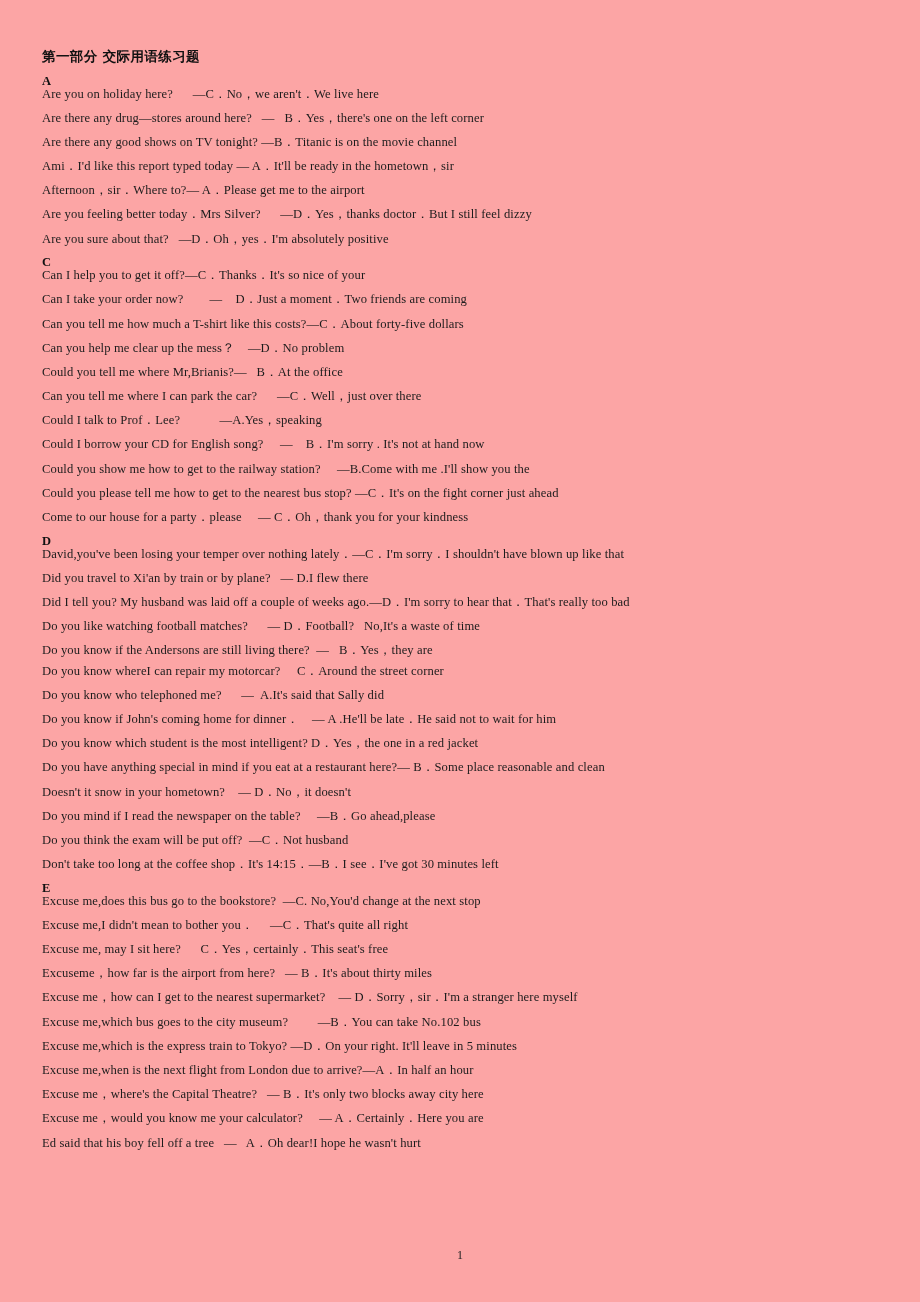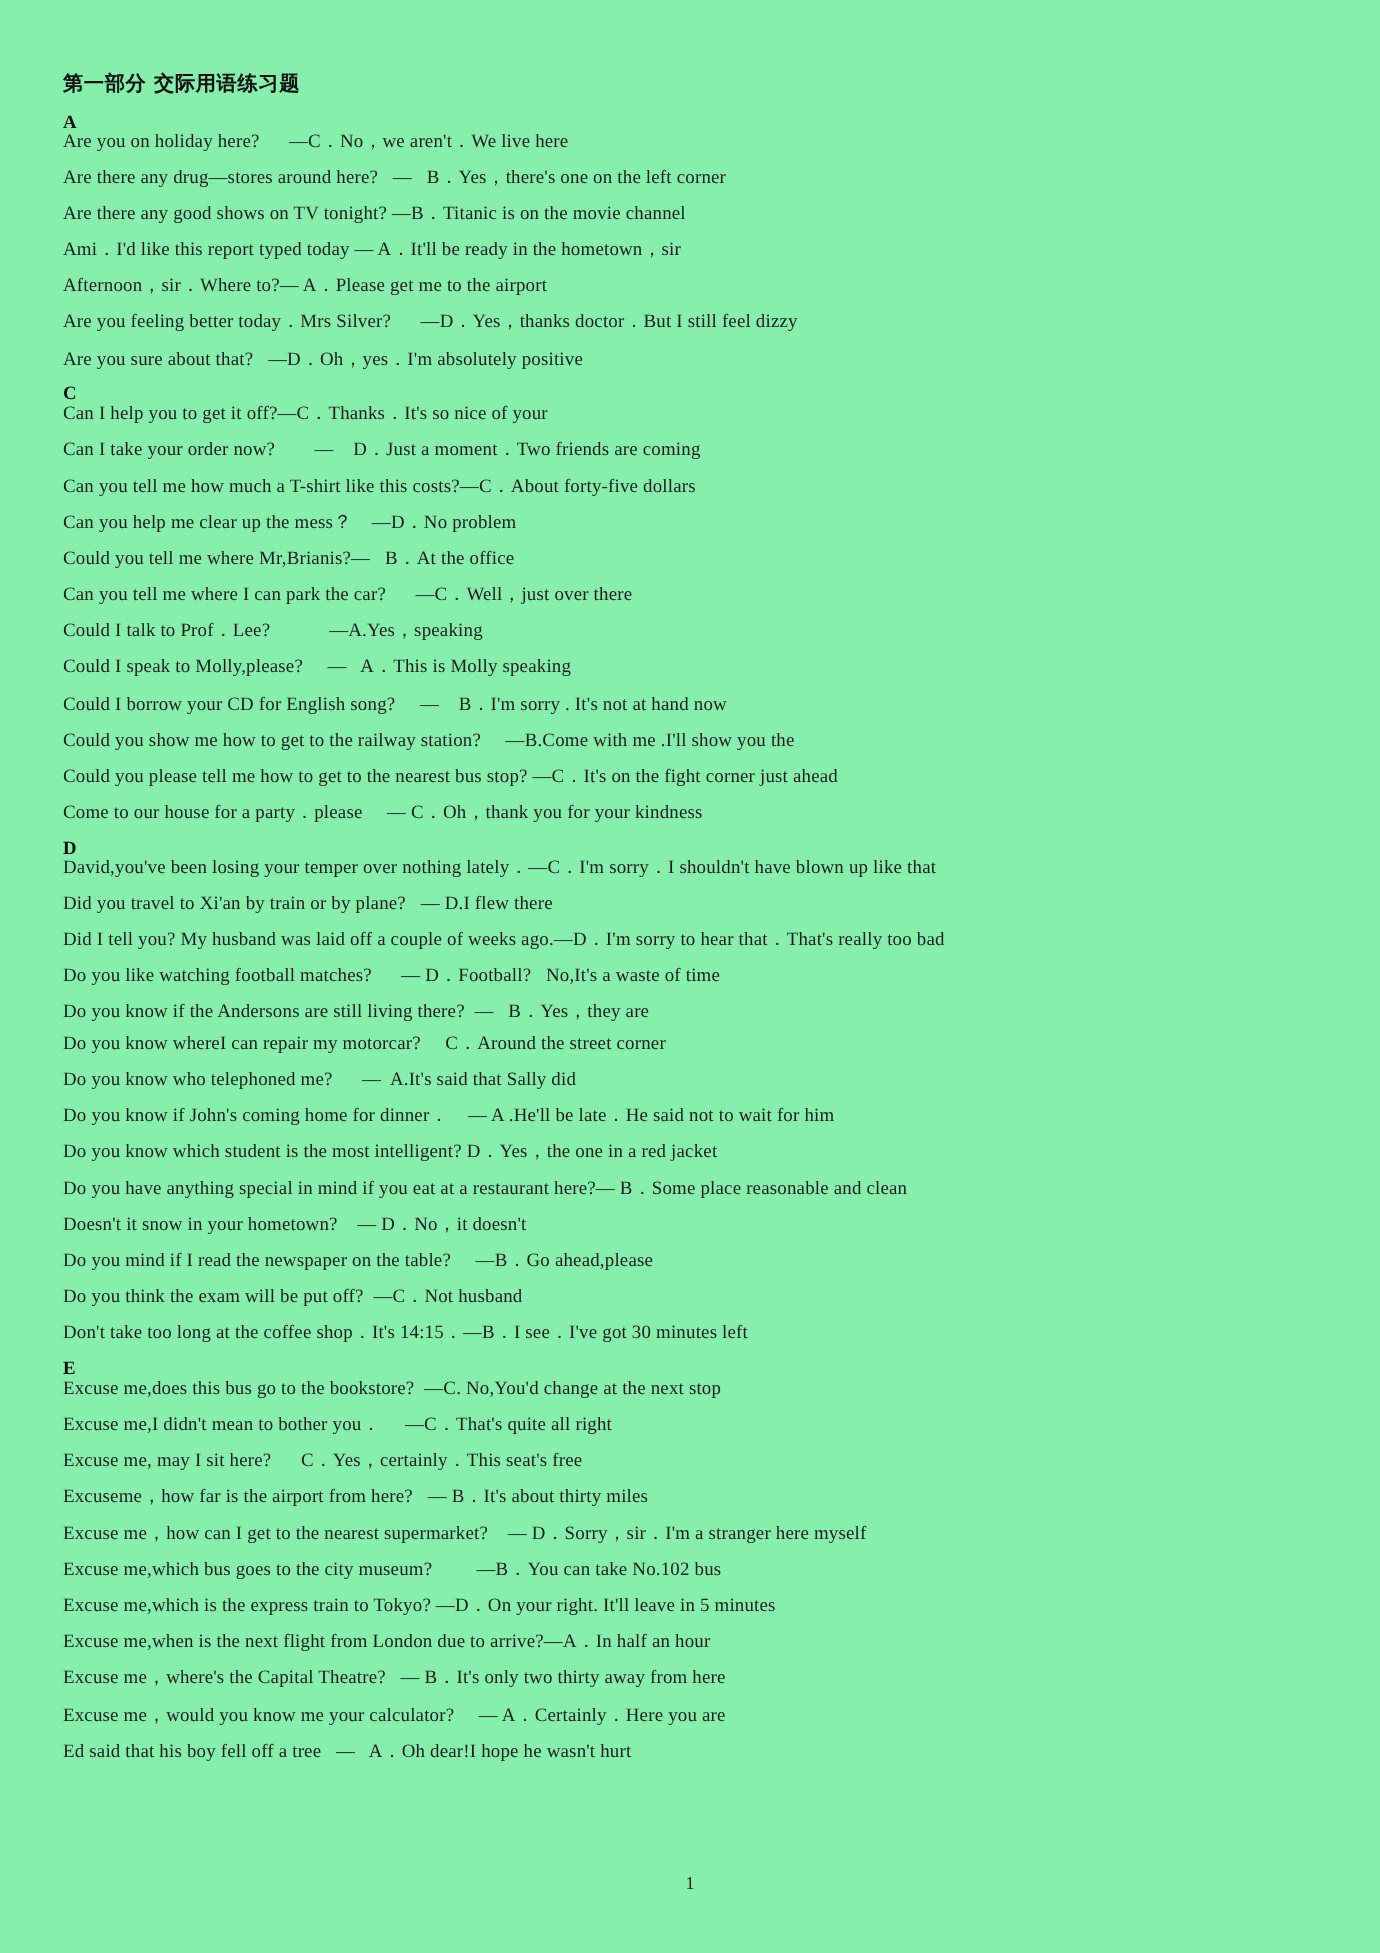--- a/index.html
+++ b/index.html
@@ -15,21 +15,21 @@
     font-family: "Liberation Serif", "DejaVu Serif", serif;
     color: #1a1a1a;
     overflow: hidden;
   }
   .page {
     position: absolute;
     left: 0;
     top: 0;
     width: 920px;
     height: 1302px;
-    background: #86efac;
+    background: #fca5a5;
   }
   .content {
     position: absolute;
     left: 42px;
     top: 50px;
     right: 26px;
   }
   .doc-title {
     font-size: 13.5px;
     font-weight: bold;
@@ -94,21 +94,20 @@
     <div class="qa-line rowgap-lg">Are you sure about that?   —D．Oh，yes．I'm absolutely positive</div>
 
     <div class="section-letter rowgap-sec">C</div>
     <div class="qa-line rowgap-after-sec">Can I help you to get it off?—C．Thanks．It's so nice of your</div>
     <div class="qa-line rowgap-lg">Can I take your order now?        —    D．Just a moment．Two friends are coming</div>
     <div class="qa-line rowgap-lg">Can you tell me how much a T-shirt like this costs?—C．About forty-five dollars</div>
     <div class="qa-line rowgap-lg">Can you help me clear up the mess？    —D．No problem</div>
     <div class="qa-line rowgap-lg">Could you tell me where Mr,Brianis?—   B．At the office</div>
     <div class="qa-line rowgap-lg">Can you tell me where I can park the car?      —C．Well，just over there</div>
     <div class="qa-line rowgap-lg">Could I talk to Prof．Lee?            —A.Yes，speaking</div>
-    <div class="qa-line rowgap-lg">Could I speak to Molly,please?     —   A．This is Molly speaking</div>
     <div class="qa-line rowgap-lg">Could I borrow your CD for English song?     —    B．I'm sorry . It's not at hand now</div>
     <div class="qa-line rowgap-lg">Could you show me how to get to the railway station?     —B.Come with me .I'll show you the</div>
     <div class="qa-line rowgap-lg">Could you please tell me how to get to the nearest bus stop? —C．It's on the fight corner just ahead</div>
     <div class="qa-line rowgap-lg">Come to our house for a party．please     — C．Oh，thank you for your kindness</div>
 
     <div class="section-letter rowgap-sec">D</div>
     <div class="qa-line rowgap-after-sec">David,you've been losing your temper over nothing lately．—C．I'm sorry．I shouldn't have blown up like that</div>
     <div class="qa-line rowgap-lg">Did you travel to Xi'an by train or by plane?   — D.I flew there</div>
     <div class="qa-line rowgap-lg">Did I tell you? My husband was laid off a couple of weeks ago.—D．I'm sorry to hear that．That's really too bad</div>
     <div class="qa-line rowgap-lg">Do you like watching football matches?      — D．Football?   No,It's a waste of time</div>
@@ -125,20 +124,20 @@
 
     <div class="section-letter rowgap-sec">E</div>
     <div class="qa-line rowgap-after-sec">Excuse me,does this bus go to the bookstore?  —C. No,You'd change at the next stop</div>
     <div class="qa-line rowgap-lg">Excuse me,I didn't mean to bother you．     —C．That's quite all right</div>
     <div class="qa-line rowgap-lg">Excuse me, may I sit here?      C．Yes，certainly．This seat's free</div>
     <div class="qa-line rowgap-lg">Excuseme，how far is the airport from here?   — B．It's about thirty miles</div>
     <div class="qa-line rowgap-lg">Excuse me，how can I get to the nearest supermarket?    — D．Sorry，sir．I'm a stranger here myself</div>
     <div class="qa-line rowgap-lg">Excuse me,which bus goes to the city museum?         —B．You can take No.102 bus</div>
     <div class="qa-line rowgap-lg">Excuse me,which is the express train to Tokyo? —D．On your right. It'll leave in 5 minutes</div>
     <div class="qa-line rowgap-lg">Excuse me,when is the next flight from London due to arrive?—A．In half an hour</div>
-    <div class="qa-line rowgap-lg">Excuse me，where's the Capital Theatre?   — B．It's only two thirty away from here</div>
+    <div class="qa-line rowgap-lg">Excuse me，where's the Capital Theatre?   — B．It's only two blocks away city here</div>
     <div class="qa-line rowgap-lg">Excuse me，would you know me your calculator?     — A．Certainly．Here you are</div>
     <div class="qa-line rowgap-lg">Ed said that his boy fell off a tree   —   A．Oh dear!I hope he wasn't hurt</div>
 
   </div>
 
   <div class="page-number">1</div>
 </div>
 
 </body></html>

